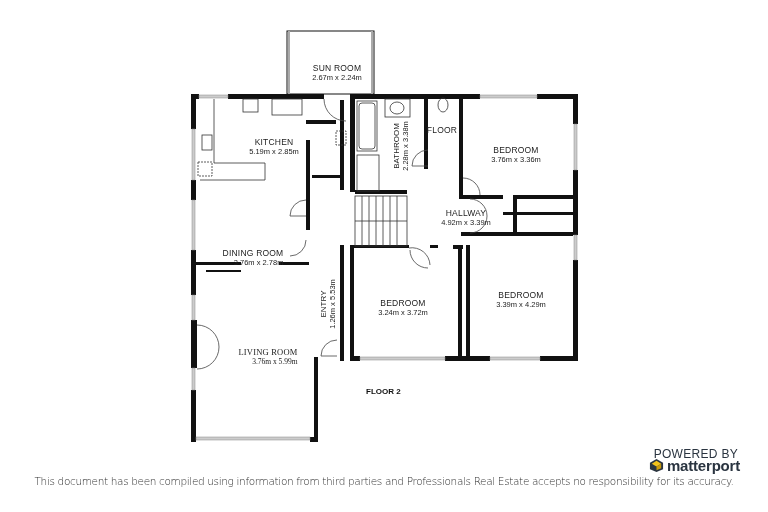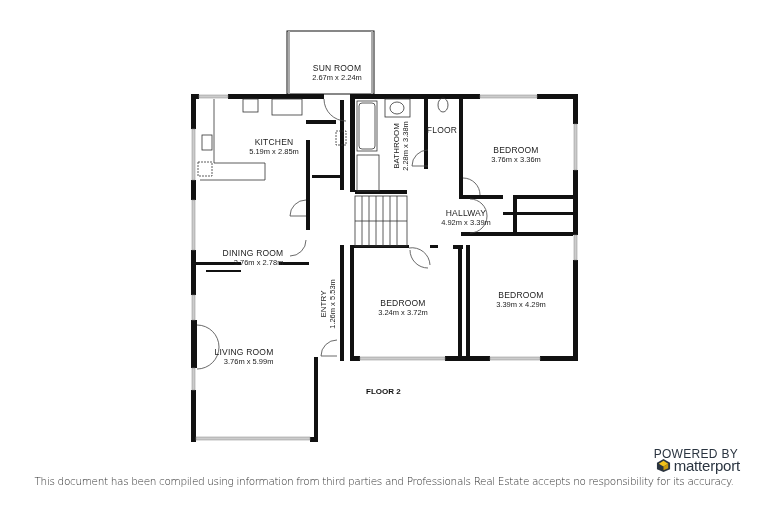--- a/index.html
+++ b/index.html
@@ -7,21 +7,21 @@
   #plan { position:absolute; left:0; top:0; width:768px; height:512px; }
   .lbl { position:absolute; text-align:center; color:#222; font-size:8px; line-height:10px; white-space:nowrap; transform:translateX(-50%); }
   .lbl .n { display:block; font-size:8.5px; letter-spacing:0.2px; }
   .lbl .d { display:block; font-size:7.5px;text-align:right; }
   .vlbl { position:absolute; color:#222; font-size:8px; line-height:9px; white-space:nowrap; transform:translate(-50%,-50%) rotate(-90deg); text-align:center; }
   .vlbl .n, .vlbl .d { display:block; }
   .vlbl .d { font-size:7.5px; }
   #floor { position:absolute; left:366px; top:387px; font-weight:bold; font-size:8px; color:#111; }
   #powered { position:absolute; right:30px; top:447px; font-weight:normal; font-size:12px; color:#2a3440; letter-spacing:0.3px; }
   #brand { position:absolute; right:28px; top:457px; display:flex; align-items:center; gap:3px; }
-  #brand .word { font-weight:normal; font-size:15px; color:#2a3440; letter-spacing:-0.2px; }
+  #brand .word { font-weight:bold; font-size:15px; color:#2a3440; letter-spacing:-0.2px; }
   #disc { position:absolute; left:0; width:768px; top:474px; text-align:center; font-size:10.5px; color:#333; line-height:15px; font-family:"DejaVu Sans", sans-serif; font-weight:300; letter-spacing:-0.35px; }
 </style>
 </head>
 <body>
 
 <svg id="plan" viewBox="0 0 768 512" xmlns="http://www.w3.org/2000/svg">
   <g fill="none" stroke="#111" stroke-width="1">
 
     <rect x="287" y="31" width="87" height="63"></rect>
     <line x1="289" y1="31" x2="289" y2="94" stroke="#aaa" stroke-width="2"></line>
@@ -166,21 +166,21 @@
   <span class="d">1.26m x 5.53m</span>
 </div>
 <div class="lbl" style="left:403px; top:298px;">
   <span class="n">BEDROOM</span>
   <span class="d">3.24m x 3.72m</span>
 </div>
 <div class="lbl" style="left:521px; top:290px;">
   <span class="n">BEDROOM</span>
   <span class="d">3.39m x 4.29m</span>
 </div>
-<div class="lbl" style="left:244px; top:347px;">
+<div class="lbl" style="left:268px; top:347px;font-family:Liberation Serif, serif;">
   <span class="n">LIVING ROOM</span>
   <span class="d">3.76m x 5.99m</span>
 </div>
 
 <div id="floor">FLOOR 2</div>
 
 <div id="powered">POWERED BY</div>
 <div id="brand">
   <svg width="15" height="15" viewBox="0 0 16 16">
     <polygon points="8,1 15,5 15,12 8,15 1,12 1,5" fill="#2a3440"></polygon>

